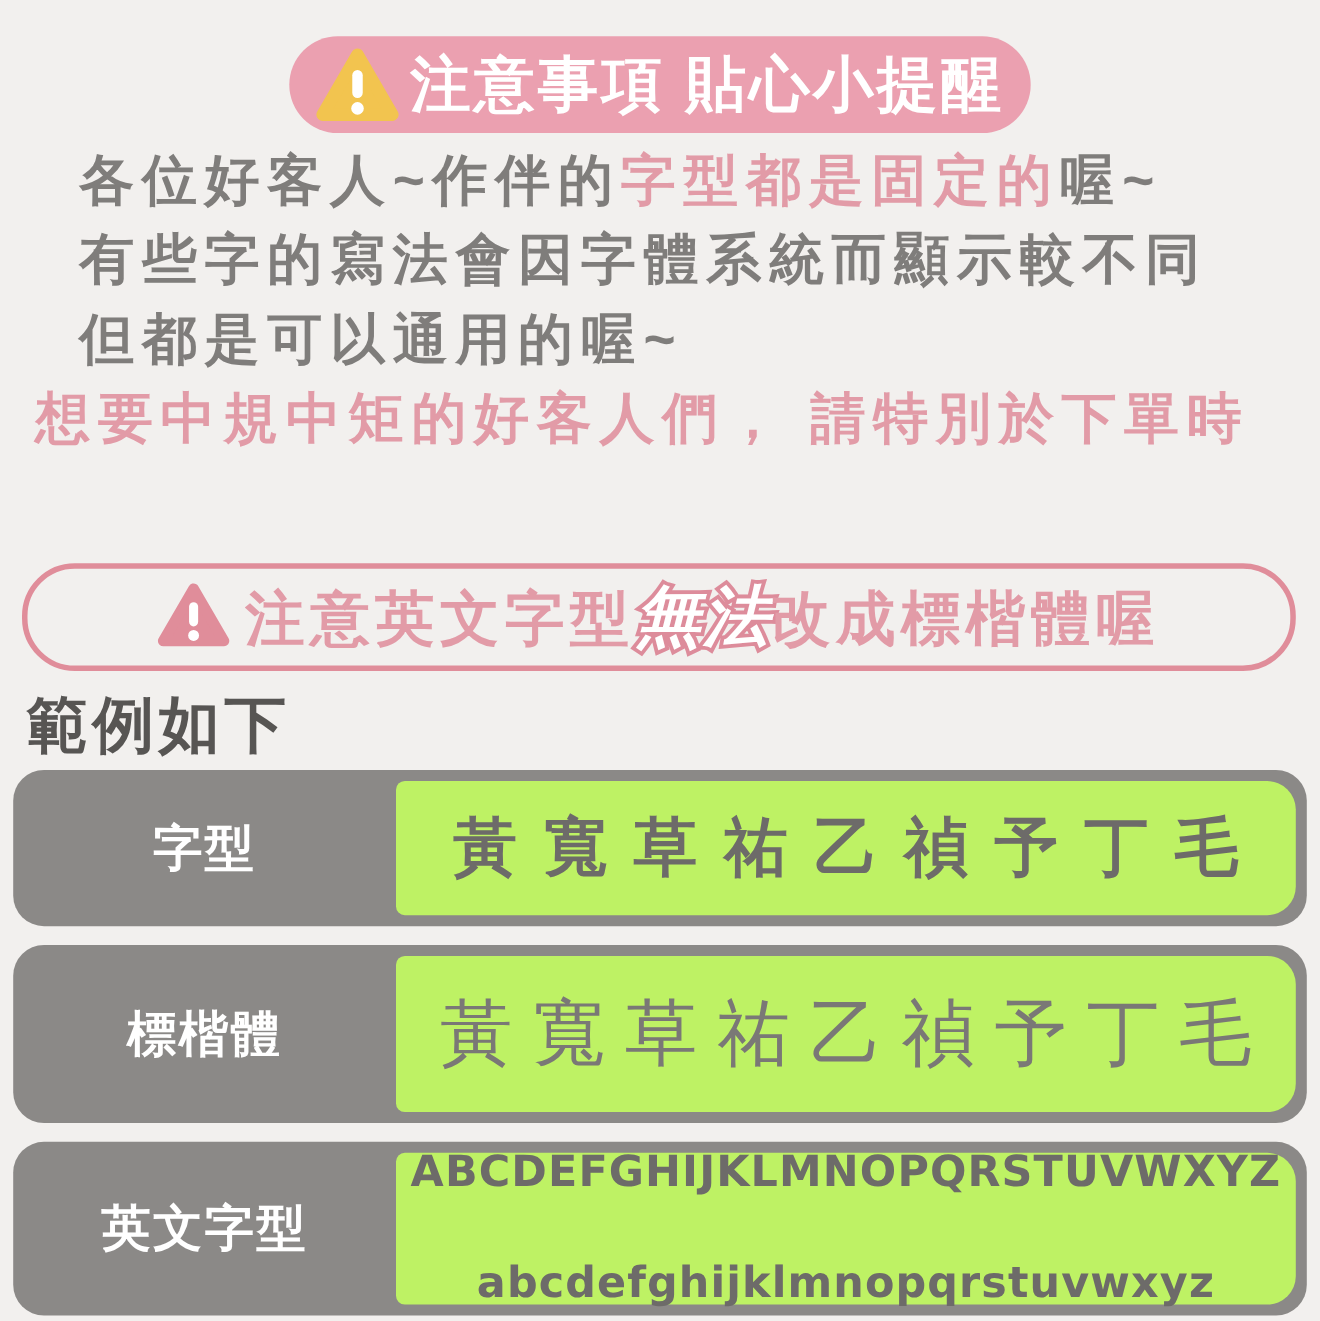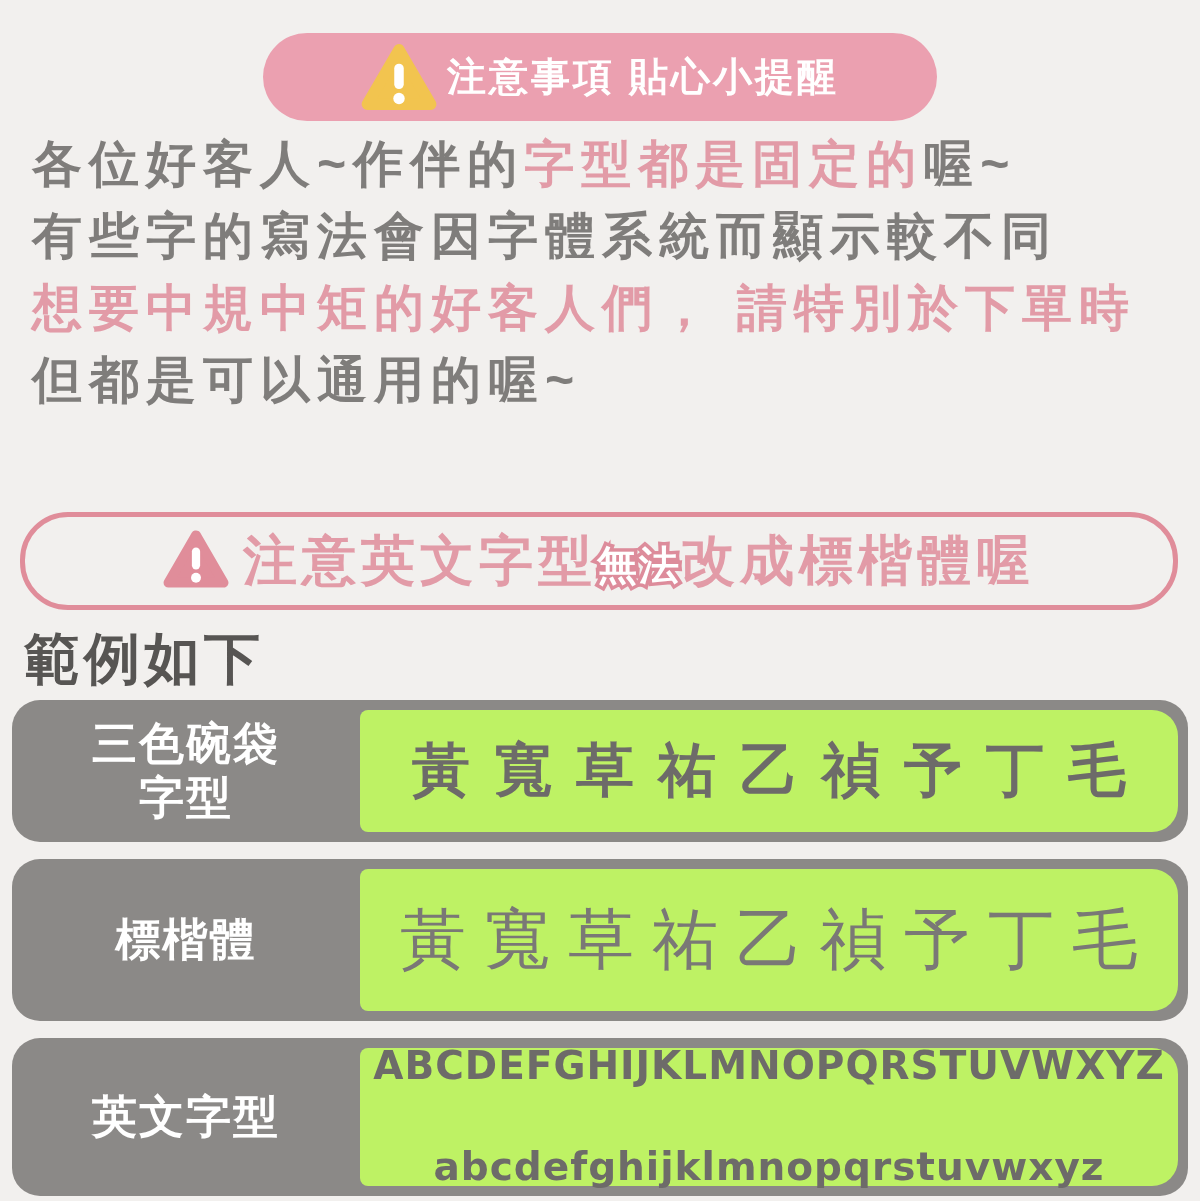--- a/index.html
+++ b/index.html
@@ -10,46 +10,46 @@
     -webkit-font-smoothing:antialiased;
   }
   
   .banner{
     position:absolute;left:263px;top:33px;width:674px;height:88px;
     background:#eba0b0;border-radius:44px;
     display:flex;align-items:center;justify-content:center;gap:10px;
   }
   .banner .icon svg{display:block;}
   .banner-title{
-    color:#ffffff;font-size:39px;font-weight:bold;letter-spacing:3px;white-space:nowrap;
+    color:#ffffff;font-size:55px;font-weight:bold;letter-spacing:3px;white-space:nowrap;
   }
   
   .intro{position:absolute;left:32px;top:128px;width:1150px;}
   .line{
     margin:0;font-size:50px;font-weight:bold;line-height:72px;
     letter-spacing:7px;white-space:nowrap;
   }
-  .gray{color:#7f7d7b;}
+  .gray{color:#7f7d7b;margin-left:40px;}
   .pink{color:#e29ba7;}
   .bubble{
     color:#ffffff;font-size:57px;font-weight:bold;
     -webkit-text-stroke:7px #dd8c9b;
     paint-order:stroke fill;
     letter-spacing:2px;
   }
   
   .warnbox{
     position:absolute;left:20px;top:512px;width:1148px;height:88px;
     border:5px solid #e08d9a;border-radius:48px;
     display:flex;align-items:center;justify-content:center;gap:14px;
   }
   .warn-text{
     color:#e29ba7;font-size:54px;font-weight:bold;letter-spacing:5px;white-space:nowrap;
   }
-  .warn-text .bubble{font-size:40px;}
+  .warn-text .bubble{font-size:60px;font-style:italic;}
   
   .heading{
     position:absolute;left:24px;top:622px;
     color:#575553;font-size:56px;font-weight:bold;letter-spacing:4px;
   }
   .rows{position:absolute;left:12px;top:700px;width:1176px;}
   .row{
     position:relative;width:1176px;background:#8b8987;border-radius:28px;
     margin-bottom:17px;
   }
@@ -91,42 +91,41 @@
       <rect x="52.5" y="34" width="15" height="40" rx="7.5" fill="#ffffff"></rect>
       <circle cx="60" cy="89" r="9" fill="#ffffff"></circle>
     </svg>
   </span>
   <span class="banner-title">注意事項 貼心小提醒</span>
 </div>
 
 <div class="intro">
   <p class="line gray"><span>各位好客人~作伴的</span><span class="pink">字型都是固定的</span><span>喔~</span></p>
   <p class="line gray">有些字的寫法會因字體系統而顯示較不同</p>
+  <p class="line gray">但都是可以通用的喔~</p>
   <p class="line pink">想要中規中矩的好客人們， 請特別於下單時</p>
-  <p class="line gray">但都是可以通用的喔~</p>
 </div>
 
 <div class="warnbox">
   <span class="icon">
     <svg width="66" height="62" viewBox="0 0 120 110">
       <path d="M60 12 L110 98 L10 98 Z" fill="#e08d9a" stroke="#e08d9a" stroke-width="18" stroke-linejoin="round"></path>
       <rect x="52.5" y="34" width="15" height="40" rx="7.5" fill="#ffffff"></rect>
       <circle cx="60" cy="89" r="9" fill="#ffffff"></circle>
     </svg>
   </span>
   <span class="warn-text"><span>注意英文字型</span><span class="bubble">無法</span><span>改成標楷體喔</span></span>
 </div>
 
 <div class="heading">範例如下</div>
 
 <div class="rows">
 
   <div class="row row-1">
     <div class="row-label">
-      <span>三色碗袋</span>
       <span>字型</span>
     </div>
     <div class="row-content font-rounded">黃寬草祐乙禎予丁毛</div>
   </div>
 
   <div class="row row-2">
     <div class="row-label">標楷體</div>
     <div class="row-content font-kai">黃寬草祐乙禎予丁毛</div>
   </div>
 

